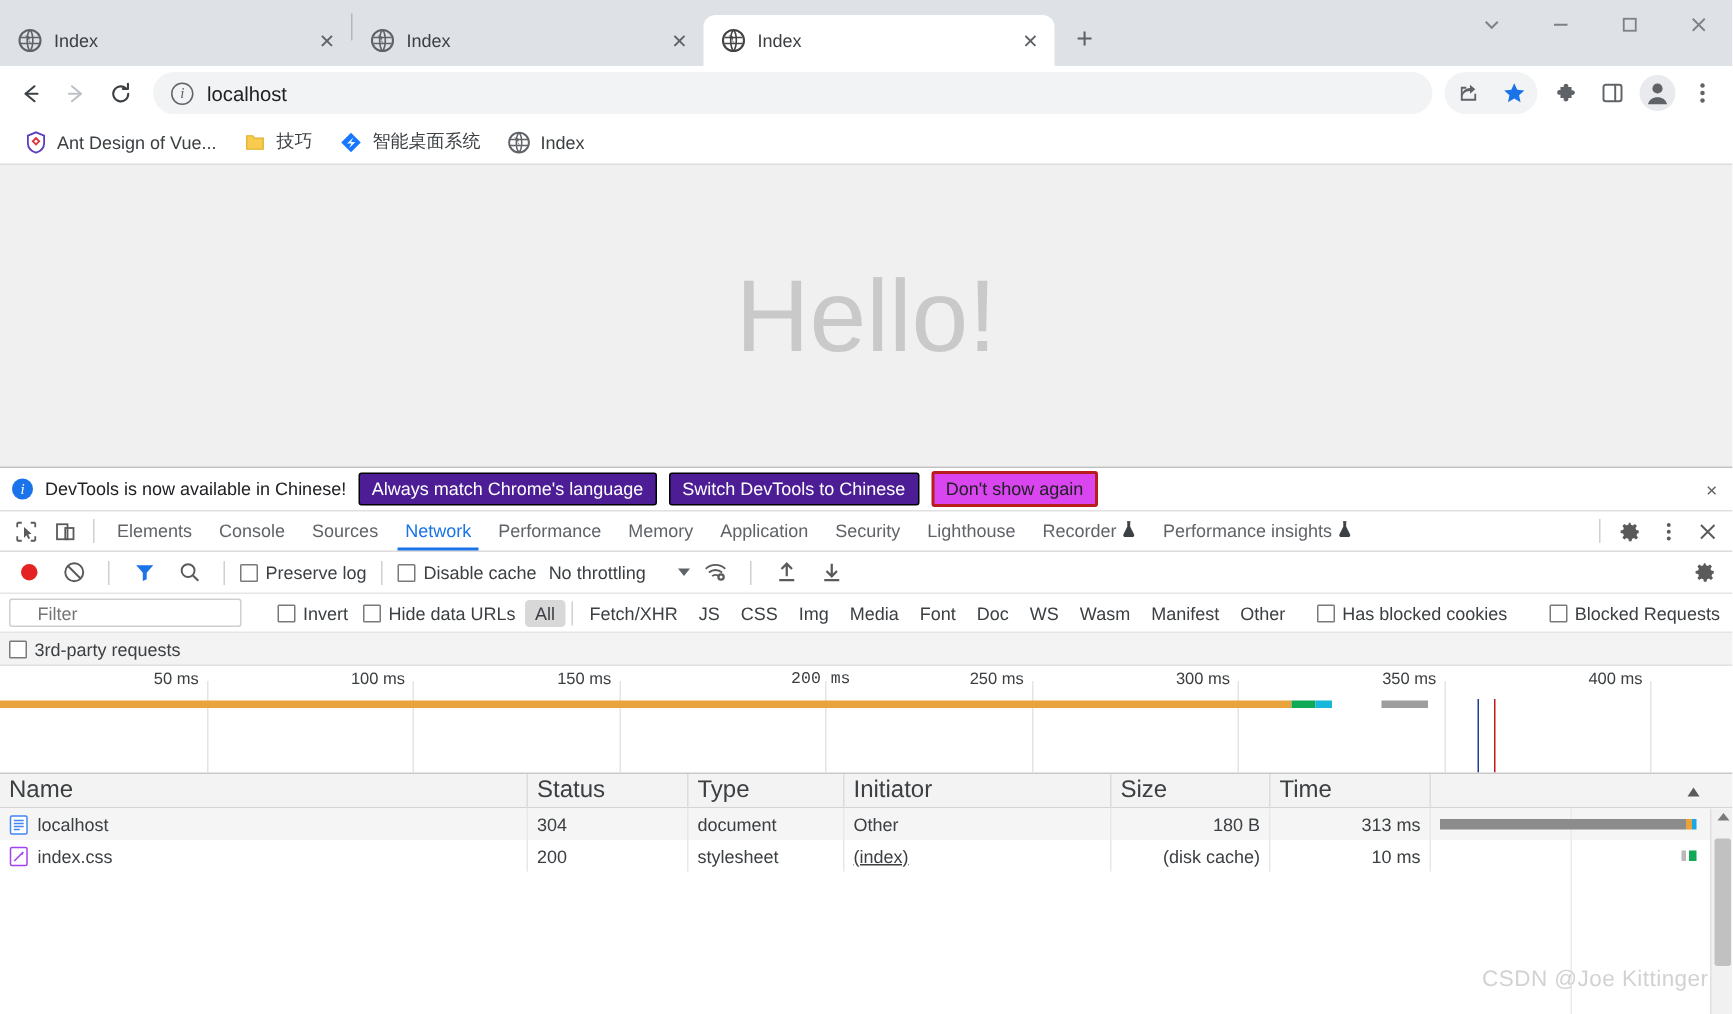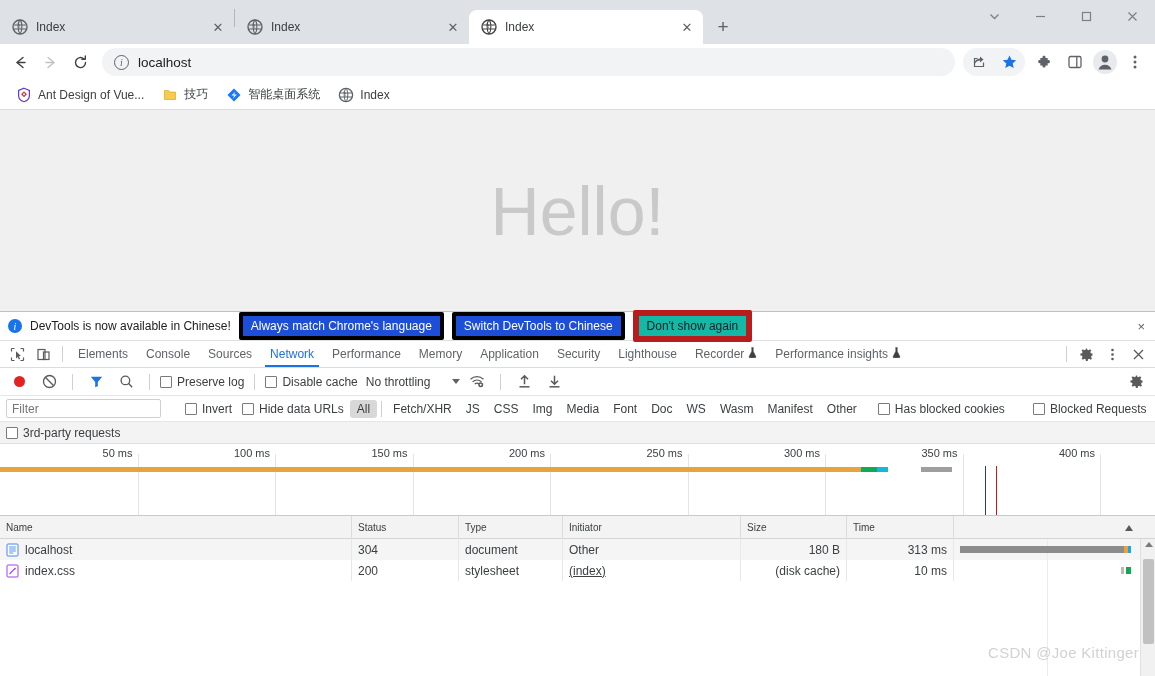--- a/index.html
+++ b/index.html
@@ -120,26 +120,26 @@
     position: relative;
   }
   .banner-i {
     width: 14px; height: 14px; border-radius: 50%; background: #1a73e8;
     color: #fff; font-size: 10px; display: flex; align-items: center;
     justify-content: center; font-family: "Liberation Serif", serif;
     font-style: italic; flex: 0 0 14px;
   }
   .banner-text { font-size: 12px; color: #202124; }
   .banner-btn {
-    background: #1d4ed8; color: #fff; font-size: 12px;
-    border: 4px solid #000000; border-radius: 2px;
+    background: #4c1d95; color: #fff; font-size: 12px;
+    border: 1px solid #000000; border-radius: 2px;
     padding: 2px 8px; line-height: 16px;
   }
   .banner-btn.ghost {
-    background: #14b8a6; color: #202124; border: 6px solid #b91c1c;
+    background: #d946ef; color: #202124; border: 2px solid #b91c1c;
   }
   .banner-x {
     position: absolute; right: 10px; color: #5f6368; font-size: 13px;
   }
 
   .dt-tabs {
     height: 27px; display: flex; align-items: center;
     border-bottom: 1px solid #dcdcdc; padding: 0 4px; background: #fff;
   }
   .dt-iconbtn {
@@ -182,21 +182,21 @@
     border-right: 4px solid transparent; border-top: 5px solid #5f6368;
   }
 
   .dt-filters {
     height: 26px; display: flex; align-items: center; gap: 0;
     padding: 0 6px; border-bottom: 1px solid #e5e5e5; background: #fff;
   }
   .filter-input {
     width: 155px; height: 19px; border: 1px solid #cfcfcf;
     border-radius: 2px; font-size: 12px; color: #a21caf;
-    padding: 0 5px; background: #fff; outline: none;
+    padding: 0 18px; background: #fff; outline: none;
     font-family: "Liberation Sans", sans-serif;
   }
   .ftype {
     font-size: 12px; color: #3c4043; padding: 2px 7px;
     border-radius: 3px; white-space: nowrap;
   }
   .ftype.sel { background: #d8d8d8; }
 
   .dt-thirdparty {
     height: 22px; display: flex; align-items: center; padding: 0 6px;
@@ -217,21 +217,21 @@
     position: absolute; top: 10px; bottom: 0; width: 1px; background: #e4e4e4;
   }
   .ov-bar { position: absolute; height: 5px; }
   .ov-eventline { position: absolute; top: 22px; bottom: 0; width: 1.5px; }
 
   
   .reqtable { flex: 1; display: flex; flex-direction: column; min-height: 0; }
   .rt-head {
     height: 23px; display: flex; align-items: center;
     background: #f3f3f3; border-bottom: 1px solid #d4d4d4;
-    font-size: 10px; color: #3c4043; position: relative;
+    font-size: 16px; color: #3c4043; position: relative;
   }
   .rt-head .cell { border-right: 1px solid #dcdcdc; height: 23px;
     display: flex; align-items: center; padding: 0 6px; }
   .rt-body { flex: 1; position: relative; overflow: hidden; background: #fff; }
   .rt-row { height: 21px; display: flex; align-items: center; font-size: 12px; }
   .rt-row.alt { background: #f5f5f5; }
   .rt-row .cell {
     height: 21px; display: flex; align-items: center; padding: 0 6px;
     border-right: 1px solid #e8e8e8; color: #3c4043; overflow: hidden;
     white-space: nowrap;
@@ -627,21 +627,21 @@
         <span class="cb"></span>
         <span>3rd-party requests</span>
       </div>
     </div>
 
     <div class="overview" id="overview">
       <div class="ov-ticklabels" id="ovTicks">
           <div class="ov-tick" style="left: 137.5px;">50 ms</div>
           <div class="ov-tick" style="left: 275px;">100 ms</div>
           <div class="ov-tick" style="left: 412.5px;">150 ms</div>
-          <div class="ov-tick" style="left: 550px;">200 ms</div>
+          <div class="ov-tick" style="left: 572px; font-family: Liberation Mono, monospace;">200 ms</div>
           <div class="ov-tick" style="left: 687.5px;">250 ms</div>
           <div class="ov-tick" style="left: 825px;">300 ms</div>
           <div class="ov-tick" style="left: 962.5px;">350 ms</div>
           <div class="ov-tick" style="left: 1100px;">400 ms</div>
         </div>
     <div class="ov-gridline" style="left: 137.5px;"></div>
         <div class="ov-gridline" style="left: 275px;"></div>
         <div class="ov-gridline" style="left: 412.5px;"></div>
         <div class="ov-gridline" style="left: 550px;"></div>
         <div class="ov-gridline" style="left: 687.5px;"></div>

